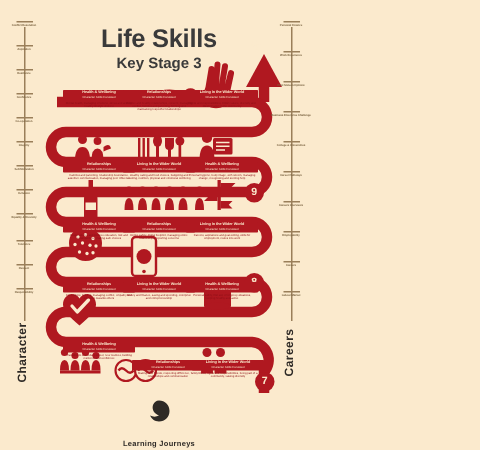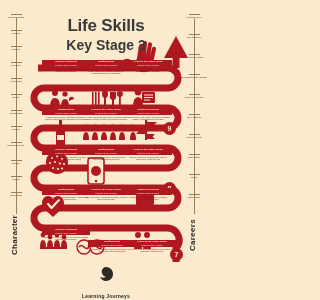--- a/index.html
+++ b/index.html
@@ -13,21 +13,21 @@
   #stage{position:absolute;inset:0;}
   svg.layer{position:absolute;left:0;top:0;width:212px;height:300px;}
 
   
   .title{
     position:absolute;left:0;top:16px;width:212px;text-align:center;
     font-size:17px;font-weight:bold;color:#3a3a3a;letter-spacing:-.2px;
   }
   .subtitle{
     position:absolute;left:0;top:37px;width:212px;text-align:center;
-    font-size:14px;font-weight:bold;color:#3a3a3a;
+    font-size:10px;font-weight:bold;color:#3a3a3a;
   }
 
   
   .axis{position:absolute;top:14px;width:30px;height:258px;}
   .axis.left{left:2px;}
   .axis.right{left:180px;}
   .axis .spine{
     position:absolute;left:14px;top:4px;width:1px;height:196px;background:#9a7f5a;
   }
   .axis .tick{

